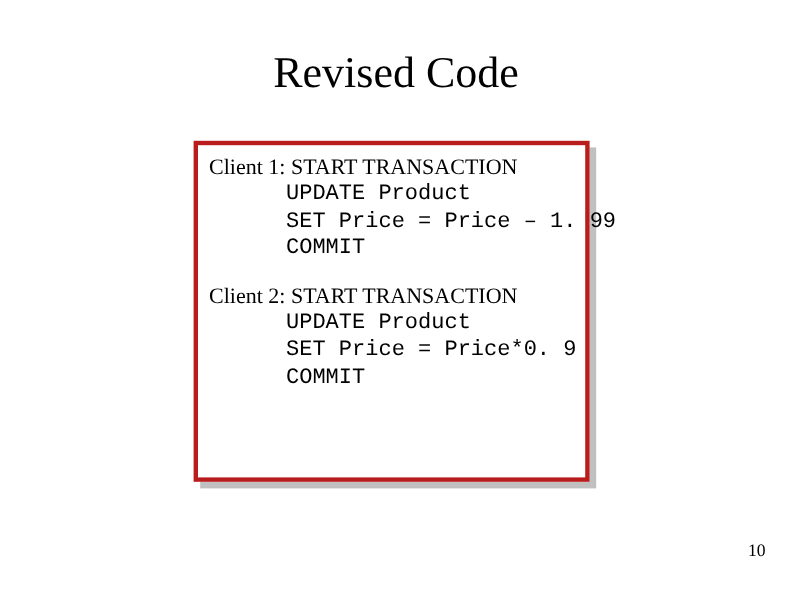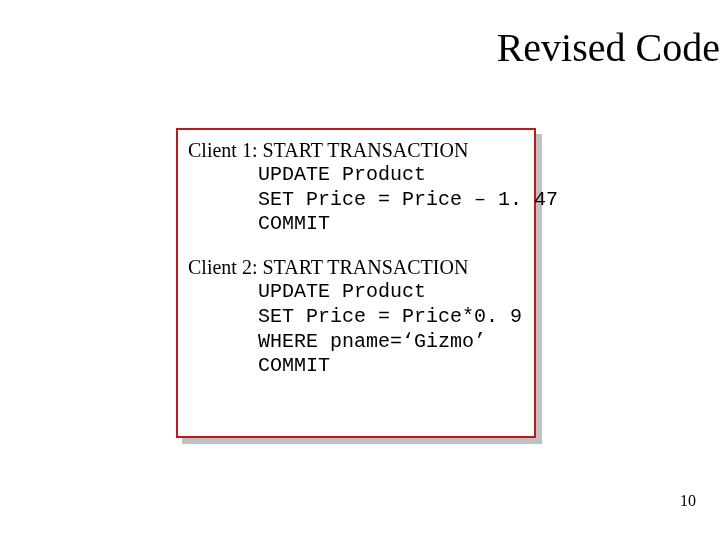--- a/index.html
+++ b/index.html
@@ -13,24 +13,24 @@
     overflow: hidden;
   }
   .slide {
     position: relative;
     width: 720px;
     height: 540px;
     box-sizing: border-box;
   }
   .title {
     position: absolute;
-    top: 24px;
+    top: 42px;
     left: 0;
     width: 100%;
-    text-align: right;
+    text-align: center;
     font-size: 40px;
     font-weight: 400;
   }
   .box-wrap {
     position: absolute;
     left: 176px;
     top: 128px;
   }
   .box-shadow {
     position: absolute;
@@ -40,21 +40,21 @@
     height: 310px;
     background: #c0c0c0;
   }
   .box {
     position: absolute;
     left: 0;
     top: 0;
     width: 360px;
     height: 310px;
     background: #ffffff;
-    border: 2px solid #b91c1c;
+    border: 4px solid #b91c1c;
     box-sizing: border-box;
     padding: 8px 10px;
     font-size: 20px;
     line-height: 1.24;
   }
   .line { white-space: nowrap; }
   .indent { padding-left: 70px; font-family: Liberation Mono, monospace; }
   .gap { height: 18px; }
   .pagenum {
     position: absolute;
@@ -75,38 +75,35 @@
     <div class="box-shadow"></div>
     <div class="box">
 
       <div class="line">
         <span>Client 1: </span><span>START TRANSACTION</span>
       </div>
       <div class="line indent">
         <span>UPDATE </span><span>Product</span>
       </div>
       <div class="line indent">
-        <span>SET </span><span>Price = Price – 1. 47</span>
+        <span>SET </span><span>Price = Price – 1. 99</span>
       </div>
       <div class="line indent">COMMIT</div>
 
       <div class="gap"></div>
 
       <div class="line">
         <span>Client 2: </span><span>START TRANSACTION</span>
       </div>
       <div class="line indent">
         <span>UPDATE </span><span>Product</span>
       </div>
       <div class="line indent">
         <span>SET </span><span>Price = Price*0. 9</span>
       </div>
-      <div class="line indent">
-        <span>WHERE </span><span>pname=‘Gizmo’</span>
-      </div>
       <div class="line indent">COMMIT</div>
 
     </div>
   </div>
 
   <div class="pagenum">10</div>
 
 </div>
 
 </body></html>

